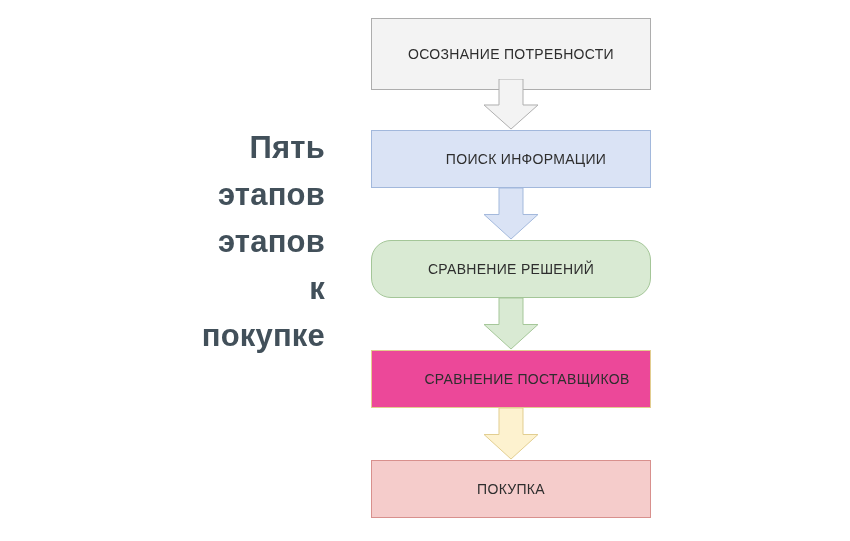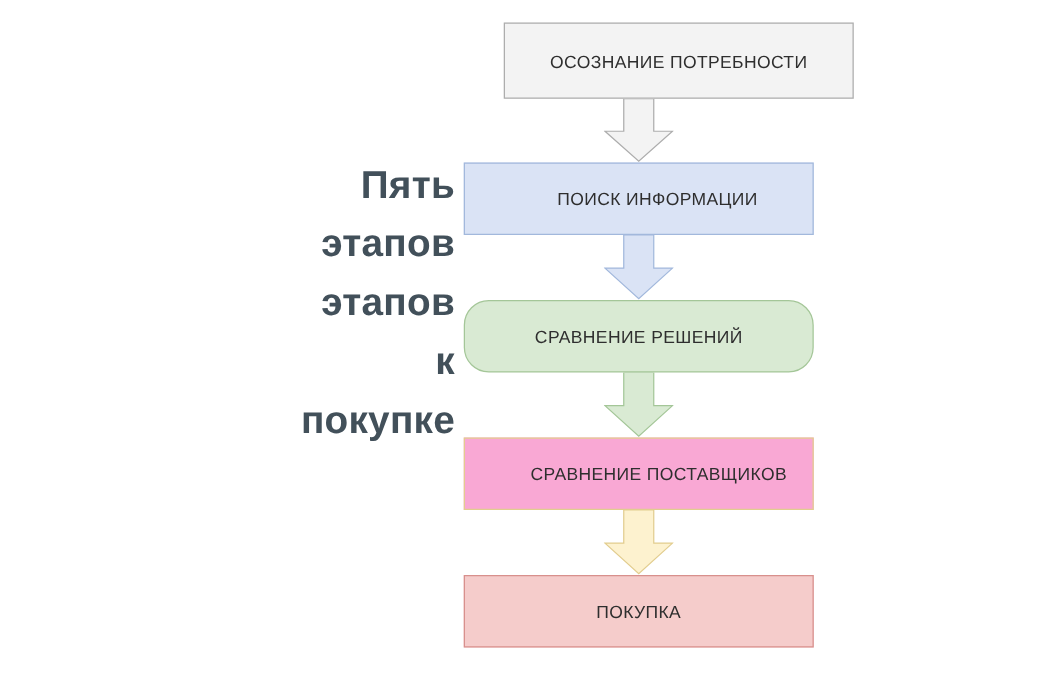--- a/index.html
+++ b/index.html
@@ -42,36 +42,36 @@
     letter-spacing: 0.3px;
     text-align: center;
     white-space: nowrap;
   }
   .connector {
     position: absolute;
     left: 483px;
     width: 56px;
     display: block;
   }
-  .box-1 { top: 18px;  height: 61px; margin-left: 32px; }
+  .box-1 { top: 18px;  height: 72px; }
   .box-2 { top: 130px; height: 58px; padding-left: 30px; }
   .box-3 { top: 240px; height: 58px; border-radius: 20px; }
   .box-4 { top: 350px; height: 58px; }
   .box-5 { top: 460px; height: 58px; }
   .conn-1 { top: 79px;  height: 51px; }
   .conn-2 { top: 188px; height: 52px; }
   .conn-3 { top: 298px; height: 52px; }
   .conn-4 { top: 408px; height: 52px; }
 </style>
 </head>
 <body>
 
 <div class="canvas">
 
-  <div class="title-block" style="color: rgb(66, 80, 90); margin-left: 39px;">
+  <div class="title-block" style="color: rgb(66, 80, 90);">
     <div>Пять</div>
     <div>этапов</div>
     <div>этапов</div>
     <div>к</div>
     <div>покупке</div>
   </div>
 
   <div class="stage-box box-1" style="background: rgb(243, 243, 243); border-color: rgb(173, 173, 173);">
     <span class="stage-label">ОСОЗНАНИЕ ПОТРЕБНОСТИ</span>
   </div>
@@ -89,21 +89,21 @@
   </svg>
 
   <div class="stage-box box-3" style="background: rgb(217, 234, 211); border-color: rgb(164, 198, 152);">
     <span class="stage-label">СРАВНЕНИЕ РЕШЕНИЙ</span>
   </div>
 
   <svg class="connector conn-3" viewBox="0 0 56 53" preserveAspectRatio="none">
     <path d="M16 0 H40 V27 H55 L28 52 L1 27 H16 Z" stroke-width="1" fill="#d9ead3" stroke="#a4c698"></path>
   </svg>
 
-  <div class="stage-box box-4" style="background: #f9a8d4; border-color: rgb(226, 205, 143); padding-left: 32px;">
+  <div class="stage-box box-4" style="background: #ec4899; border-color: rgb(226, 205, 143); padding-left: 32px;">
     <span class="stage-label">СРАВНЕНИЕ ПОСТАВЩИКОВ</span>
   </div>
 
   <svg class="connector conn-4" viewBox="0 0 56 53" preserveAspectRatio="none">
     <path d="M16 0 H40 V27 H55 L28 52 L1 27 H16 Z" stroke-width="1" fill="#fdf2cf" stroke="#e2cd8f"></path>
   </svg>
 
   <div class="stage-box box-5" style="background: rgb(245, 204, 203); border-color: rgb(216, 144, 141); justify-content: center;">
     <span class="stage-label">ПОКУПКА</span>
   </div>

